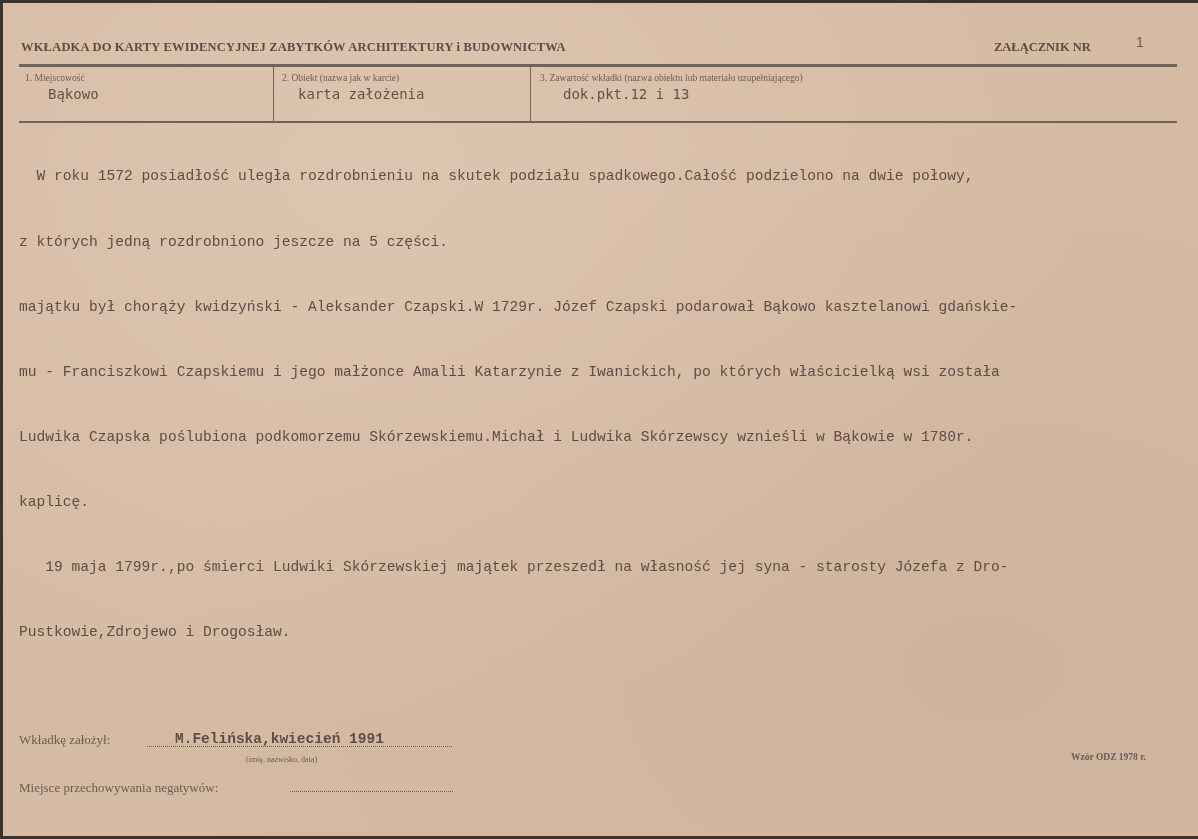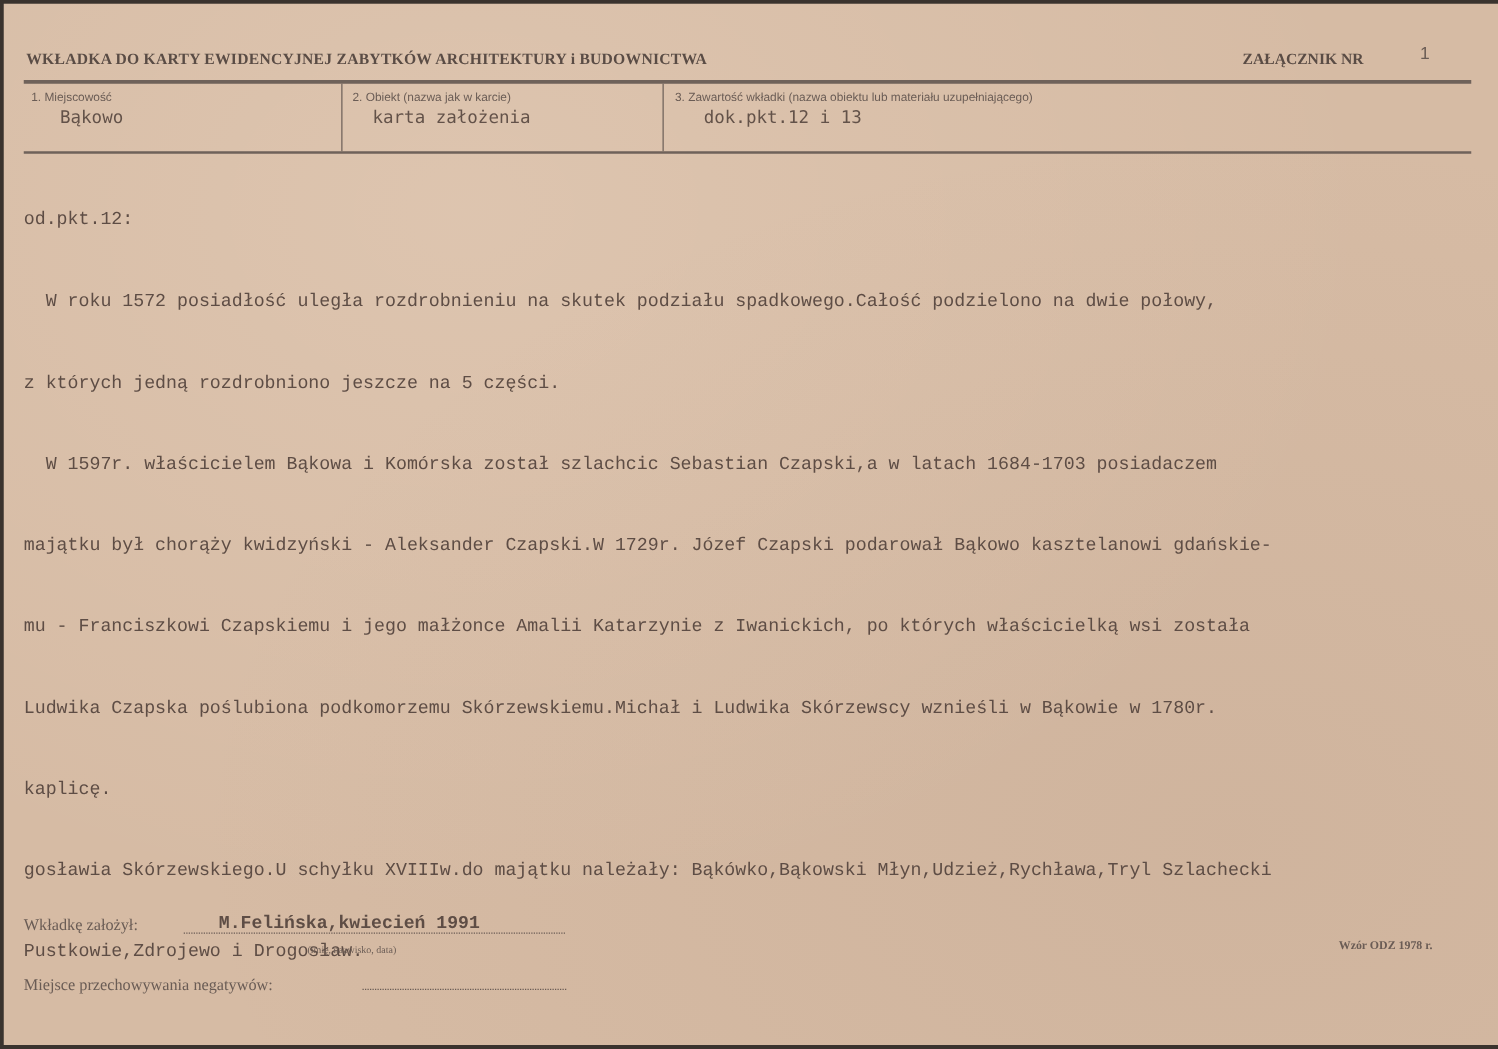--- a/index.html
+++ b/index.html
@@ -34,21 +34,21 @@
       position: absolute; left: 16px; width: 1158px; height: 2px;
       background: #6f625a;
     }
     .rule.top { top: 61px; height: 3px; }
     .rule.bottom { top: 118px; }
     .vline {
       position: absolute; top: 64px; height: 54px; width: 1px; background: #6f625a;
     }
     .field-label {
       position: absolute; top: 70px;
-      font-family: Liberation Sans, sans-serif; font-size: 9.5px; color: #6a5c55;
+      font-family: Liberation Serif, serif; font-size: 9.5px; color: #6a5c55;
     }
     .field-value {
       position: absolute; top: 83px;
       font-family: "DejaVu Sans Mono", monospace; font-size: 14px; color: #635249;
     }
     .body-text {
       position: absolute; left: 16px; top: 120px; width: 1180px;
       font-family: "Liberation Mono", monospace; font-size: 14.6px;
       line-height: 21.7px; color: #5e4d45; white-space: pre;
     }
@@ -91,29 +91,27 @@
   <div class="field-label" style="left:22px">1. Miejscowość</div>
   <div class="field-value" style="left:45px">Bąkowo</div>
 
   <div class="field-label" style="left:279px">2. Obiekt (nazwa jak w karcie)</div>
   <div class="field-value" style="left:295px">karta założenia</div>
 
   <div class="field-label" style="left:537px">3. Zawartość wkładki (nazwa obiektu lub materiału uzupełniającego)</div>
   <div class="field-value" style="left:560px">dok.pkt.12 i 13</div>
 
   <div class="body-text">
-    <span class="line">od.pkt.12:</span>
     <span class="line">  W roku 1572 posiadłość uległa rozdrobnieniu na skutek podziału spadkowego.Całość podzielono na dwie połowy,</span>
     <span class="line">z których jedną rozdrobniono jeszcze na 5 części.</span>
-    <span class="line">  W 1597r. właścicielem Bąkowa i Komórska został szlachcic Sebastian Czapski,a w latach 1684-1703 posiadaczem</span>
     <span class="line">majątku był chorąży kwidzyński - Aleksander Czapski.W 1729r. Józef Czapski podarował Bąkowo kasztelanowi gdańskie-</span>
     <span class="line">mu - Franciszkowi Czapskiemu i jego małżonce Amalii Katarzynie z Iwanickich, po których właścicielką wsi została</span>
     <span class="line">Ludwika Czapska poślubiona podkomorzemu Skórzewskiemu.Michał i Ludwika Skórzewscy wznieśli w Bąkowie w 1780r.</span>
     <span class="line">kaplicę.</span>
-    <span class="line">gosławia Skórzewskiego.U schyłku XVIIIw.do majątku należały: Bąkówko,Bąkowski Młyn,Udzież,Rychława,Tryl Szlachecki</span>
+    <span class="line">   19 maja 1799r.,po śmierci Ludwiki Skórzewskiej majątek przeszedł na własność jej syna - starosty Józefa z Dro-</span>
     <span class="line">Pustkowie,Zdrojewo i Drogosław.</span>
     
     
     
     
     
     
     
     
     

